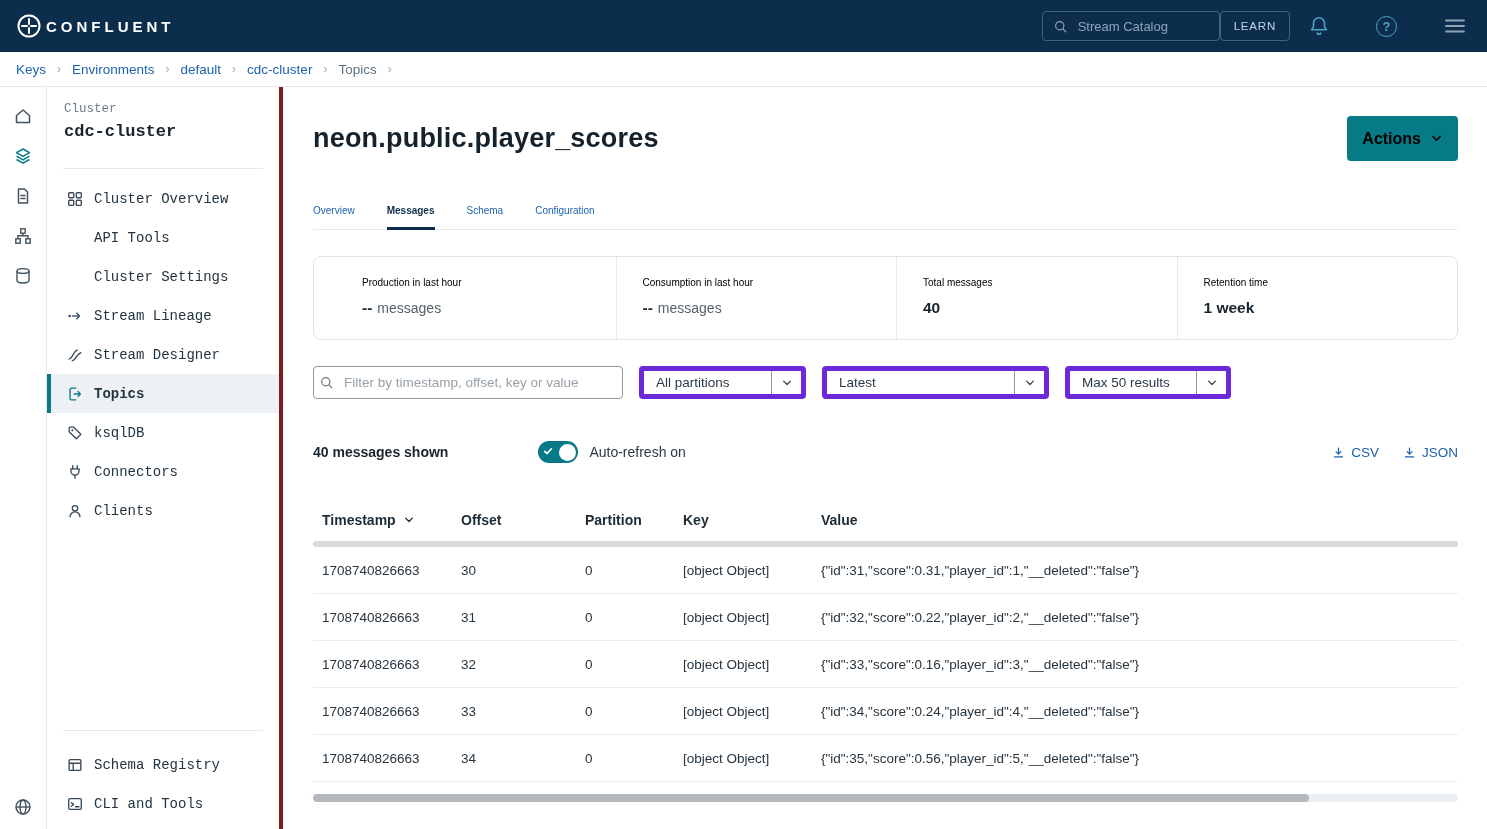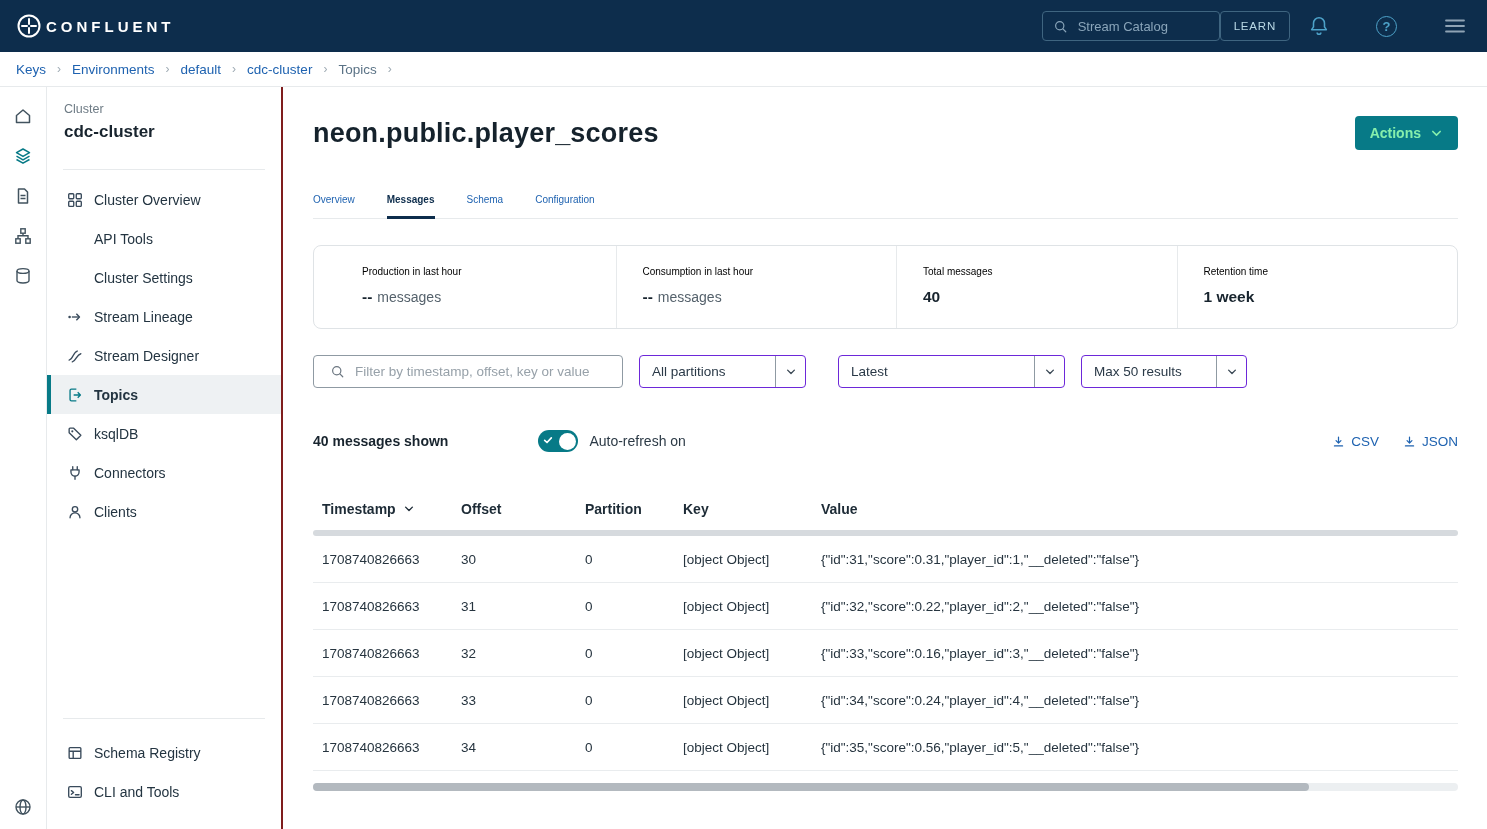--- a/index.html
+++ b/index.html
@@ -32,62 +32,62 @@
   .crumb.current{color:#5b7386;}
   .crumb-sep{color:#9fabb4;font-size:12px;}
 
   
   .app-body{display:flex;flex:1;min-height:0;}
   .rail{width:47px;border-right:1px solid #e7eaec;display:flex;flex-direction:column;align-items:center;padding:19px 0 12px;gap:20px;flex-shrink:0;}
   .rail-icon{color:#42535f;cursor:pointer;display:flex;}
   .rail-icon.active{color:var(--accent);}
   .rail-icon.bottom{margin-top:auto;}
 
-  .sidebar{width:236px;border-right:2px solid #7f1d1d;display:flex;flex-direction:column;padding-top:15px;flex-shrink:0;}
+  .sidebar{width:236px;border-right:4px solid #7f1d1d;display:flex;flex-direction:column;padding-top:15px;flex-shrink:0;font-family:Liberation Mono, monospace;}
   .cluster-label{font-size:12.5px;color:#6e7b85;margin:0 0 6px 17px;}
   .cluster-name{font-size:17px;font-weight:700;color:#18242e;margin:0 0 0 17px;}
   .side-divider{border-top:1px solid #e7eaec;margin:27px 16px 10px;}
   .side-divider.footer-div{margin:0 16px 14px;}
   .menu{display:flex;flex-direction:column;}
   .menu-item{display:flex;align-items:center;gap:9px;height:39px;padding-left:18px;font-size:14px;color:#233441;cursor:pointer;position:relative;}
   .menu-item .mi-icon{width:20px;height:20px;color:#394a5b;display:flex;align-items:center;justify-content:center;flex-shrink:0;}
   .menu-item.sub{padding-left:47px;font-weight:500;}
   .menu-item.active{background:#eef1f3;font-weight:700;}
   .menu-item.active::before{content:"";position:absolute;left:0;top:0;bottom:0;width:4px;background:var(--accent);}
   .menu-item.active .mi-icon{color:var(--accent);}
-  .sidebar-footer{margin-top:auto;padding-bottom:18px;}
+  .sidebar-footer{margin-top:auto;padding-bottom:6px;}
 
   
   .main{flex:1;min-width:0;padding:0 29px 0 30px;overflow:hidden;display:flex;flex-direction:column;}
   .title-row{display:flex;align-items:center;justify-content:space-between;margin-top:29px;}
   .page-title{font-size:27px;font-weight:700;color:#15222c;letter-spacing:.2px;}
-  .actions-btn{background:var(--accent);color:#86efac;border:none;border-radius:4px;height:34px;padding:0 15px;font-size:14px;font-weight:700;display:flex;align-items:center;gap:9px;cursor:pointer;font-family:inherit;}
+  .actions-btn{background:var(--accent);color:#000000;border:none;border-radius:4px;height:45px;padding:0 15px;font-size:16px;font-weight:700;display:flex;align-items:center;gap:9px;cursor:pointer;font-family:inherit;}
 
   .tabs{display:flex;gap:32px;margin-top:44px;border-bottom:1px solid #e7eaec;}
   .tab{padding-bottom:13px;font-size:10px;color:var(--link);cursor:pointer;position:relative;}
   .tab.active{color:var(--topnav);font-weight:700;}
   .tab.active::after{content:"";position:absolute;left:0;right:0;bottom:-1px;height:3px;background:var(--topnav);}
 
   .stats{display:flex;border:1px solid #dfe3e6;border-radius:8px;margin-top:26px;}
   .stat{flex:1;padding:20px 0 22px 26px;border-left:1px solid #e7eaec;}
   .stat:first-child{border-left:none;padding-left:48px;}
   .stat-label{font-size:10px;color:#000000;}
   .stat-value-row{margin-top:11px;}
   .stat-value{font-weight:700;color:#18242e;font-size:15.5px;}
   .stat-suffix{color:#55626c;margin-left:5px;font-size:14px;}
 
   .filter-row{display:flex;gap:16px;margin-top:26px;}
-  .search-box{width:310px;height:33px;border:1px solid #8f9aa3;border-radius:4px;display:flex;align-items:center;gap:8px;padding:0 16px;color:#8d979f;cursor:text;}
+  .search-box{width:310px;height:33px;border:1px solid #8f9aa3;border-radius:4px;display:flex;align-items:center;gap:8px;padding:0 5px;color:#8d979f;cursor:text;}
   .search-box input{border:none;outline:none;background:transparent;flex:1;font-size:13.5px;color:#2a3947;font-family:inherit;min-width:0;}
   .search-box input::placeholder{color:#97a1a9;}
-  .select{height:33px;border:1px solid #6d28d9;border-radius:4px;display:flex;align-items:center;font-size:13.5px;color:#2a3947;cursor:pointer;}
+  .select{height:33px;border:5px solid #6d28d9;border-radius:4px;display:flex;align-items:center;font-size:13.5px;color:#2a3947;cursor:pointer;}
   .select .sel-label{padding:0 12px;flex:1;white-space:nowrap;}
   .select .sel-chev{width:30px;align-self:stretch;border-left:1px solid #8f9aa3;display:flex;align-items:center;justify-content:center;color:#3c4a56;}
   .sel-partitions{width:167px;}
-  .sel-order{width:227px;margin-left:16px;}
+  .sel-order{width:227px;}
   .sel-limit{width:166px;}
 
   .msg-row{display:flex;align-items:center;margin-top:42px;}
   .msg-count{font-size:14px;font-weight:700;color:#18242e;}
   .toggle{width:40px;height:22px;border-radius:12px;background:var(--accent);position:relative;margin-left:90px;cursor:pointer;flex-shrink:0;}
   .toggle .knob{position:absolute;right:2.5px;top:2.5px;width:17px;height:17px;background:#fff;border-radius:50%;}
   .toggle .check{position:absolute;left:5px;top:5px;display:flex;}
   .auto-label{margin-left:11px;font-size:14px;color:#2c3a46;}
   .export{margin-left:auto;display:flex;gap:24px;}
   .export-link{color:var(--link);font-size:13.5px;display:flex;align-items:center;gap:6px;cursor:pointer;}

